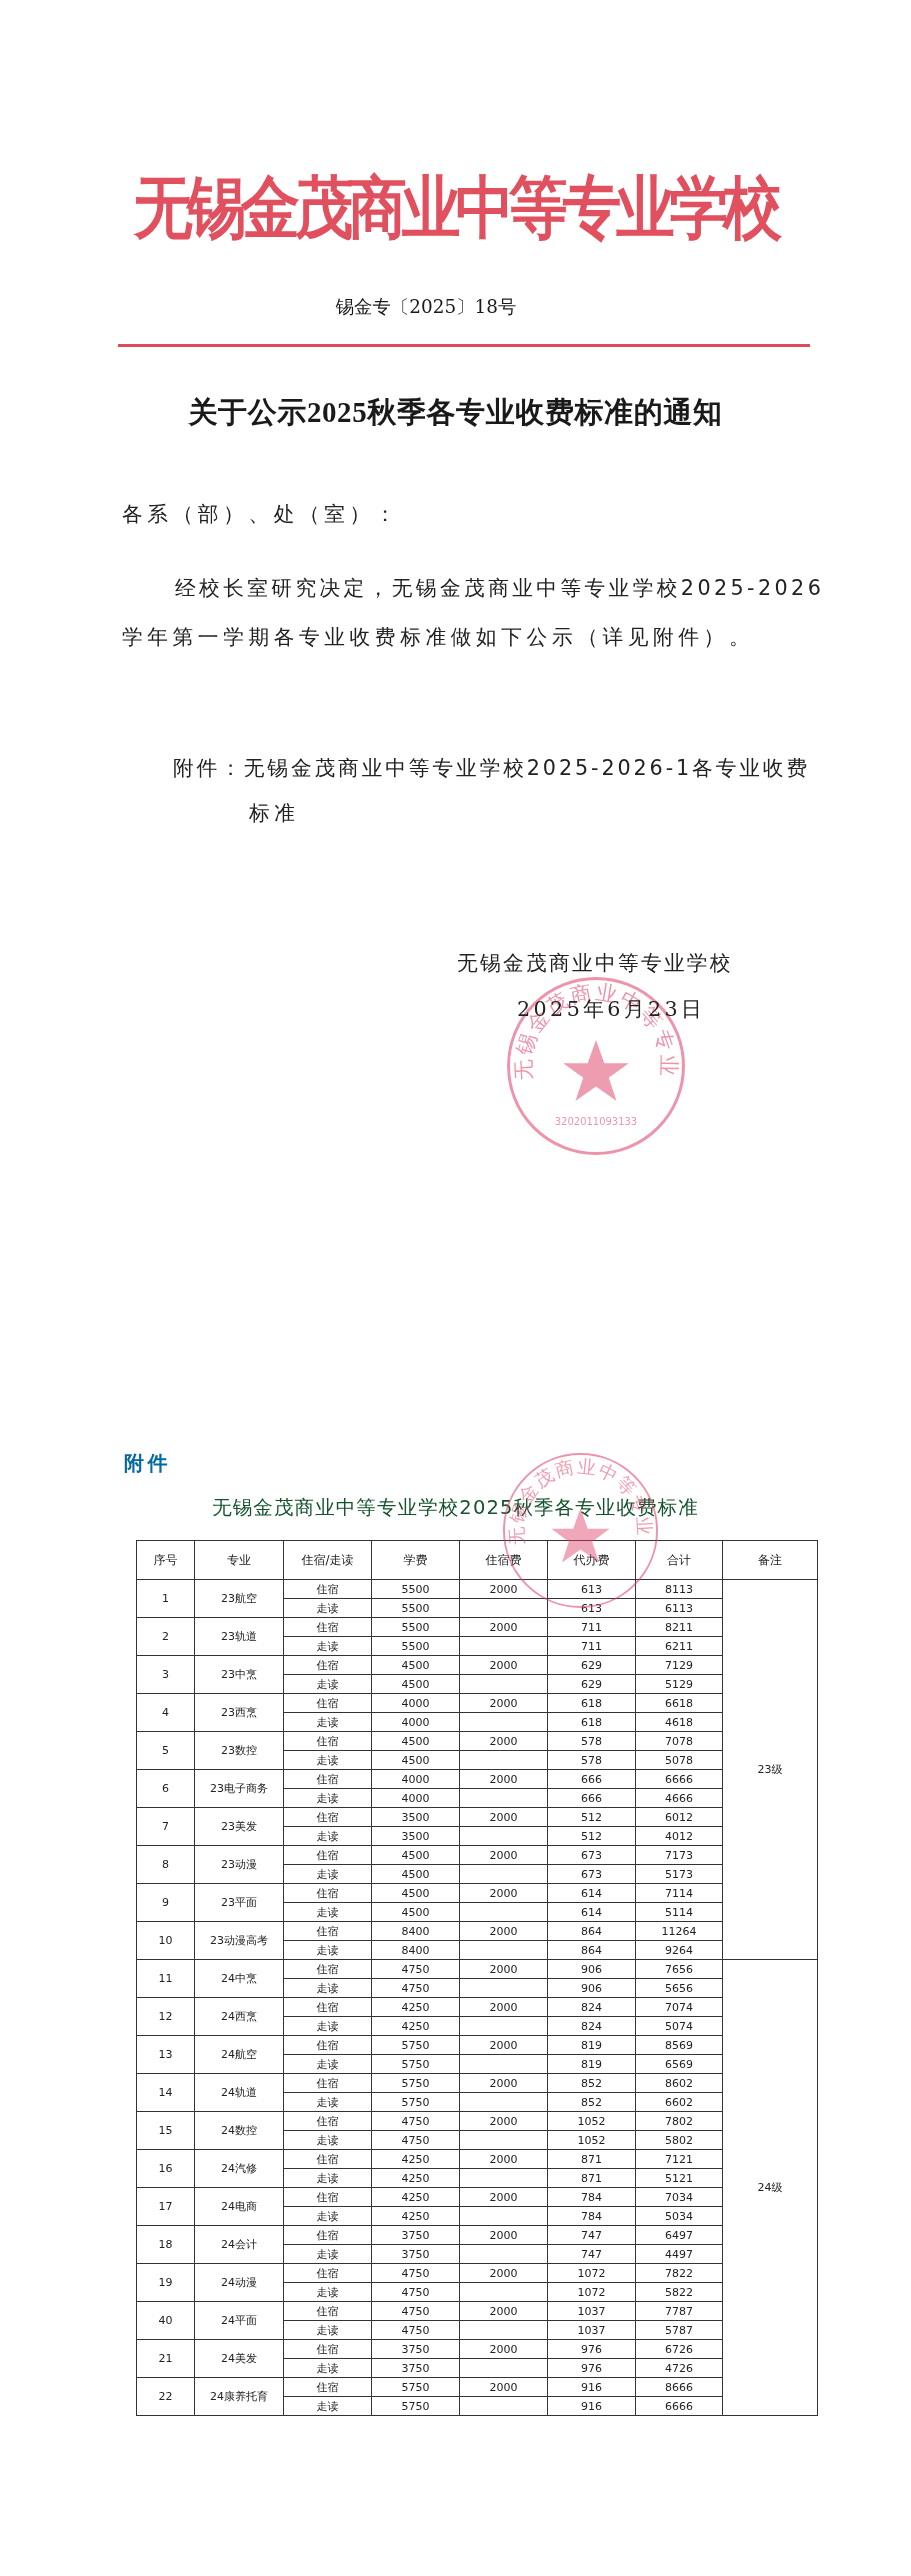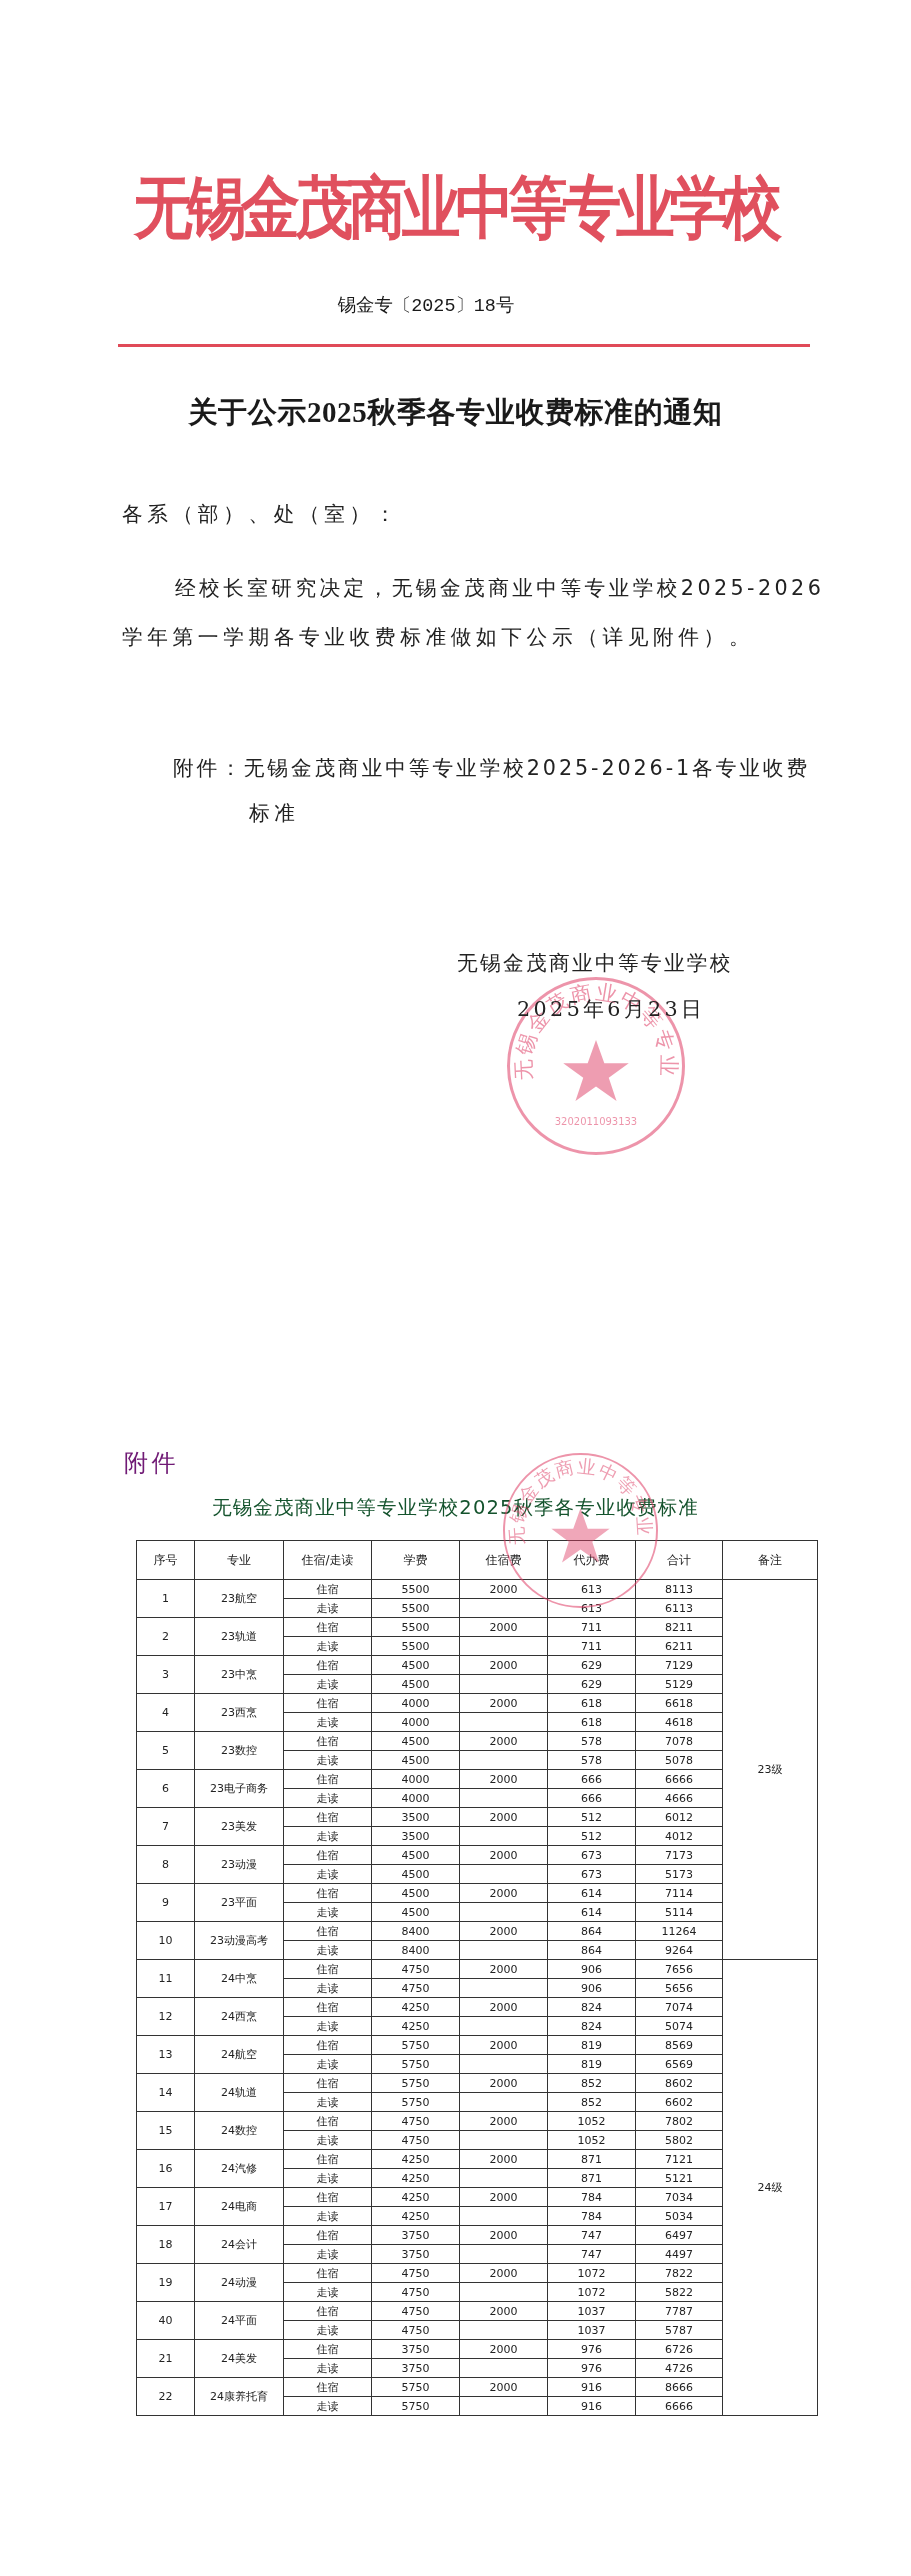--- a/index.html
+++ b/index.html
@@ -2,29 +2,29 @@
 <html style="font-size:9.2px"><head>
 <meta charset="utf-8">
 <style>
   html, body { margin:0; padding:0; background:#ffffff; }
   body { width:911px; height:2576px; position:relative; overflow:hidden;
          font-family: "DejaVu Serif", "Liberation Serif", serif; color:#1a1a1a; }
   .abs { position:absolute; }
   .red-title { left:0; width:911px; top:164px; text-align:center;
                font-family:"DejaVu Serif", serif; font-size:68px; line-height:86px;
                color:#e0505e; letter-spacing:-5.7px; font-weight:bold; transform:scaleX(0.86); }
-  .doc-no { left:0; width:852px; top:294px; text-align:center; font-size:18.4px; line-height:25px;font-family:Liberation Mono, monospace; }
+  .doc-no { left:0; width:852px; top:294px; text-align:center; font-size:18.4px; line-height:25px; }
   .red-rule { left:118px; top:344px; width:692px; height:2.9px; background:#e04a58; }
   .heading { left:0; width:911px; top:394px; text-align:center; font-size:29px; line-height:37px;
              font-weight:bold; font-family:Liberation Serif, serif; letter-spacing:0.6px; }
   .body-text { font-size:20.7px; line-height:29px; letter-spacing:4.6px;
                font-family:"DejaVu Sans", sans-serif; font-weight:normal; color:#222; }
   .stamp { border:3.4px solid rgba(222,60,100,0.55); border-radius:50%; box-sizing:border-box; }
   .stamp svg { position:absolute; left:0; top:0; width:100%; height:100%; }
-  .small-cap { font-size:24px; line-height:25px; font-family:"DejaVu Sans", sans-serif; color:#701a75; }
+  .small-cap { font-size:20px; line-height:25px; font-family:"DejaVu Sans", sans-serif; color:#0369a1;font-weight:bold; }
   .tbl-title { left:0; width:911px; top:1495px; text-align:center; font-size:19.5px; line-height:26.4px;
                font-family:"DejaVu Sans", sans-serif; letter-spacing:1.1px; color:#14532d; }
   table.fees { position:absolute; left:136px; top:1540px; border-collapse:collapse;
                font-family:"DejaVu Sans", sans-serif; font-size:11px; color:#222; }
   table.fees td, table.fees th { border:0.9px solid #333; text-align:center; vertical-align:middle;
                padding:0; font-weight:normal; }
   table.fees th { height:38px; font-size:12px; }
   table.fees td { height:18px; }
   .c1 { width:57px; } .c2 { width:88px; } .c3 { width:87px; } .c4 { width:87px; }
   .c5 { width:87px; } .c6 { width:87px; } .c7 { width:86px; } .c8 { width:94px;border-radius:14px; }

